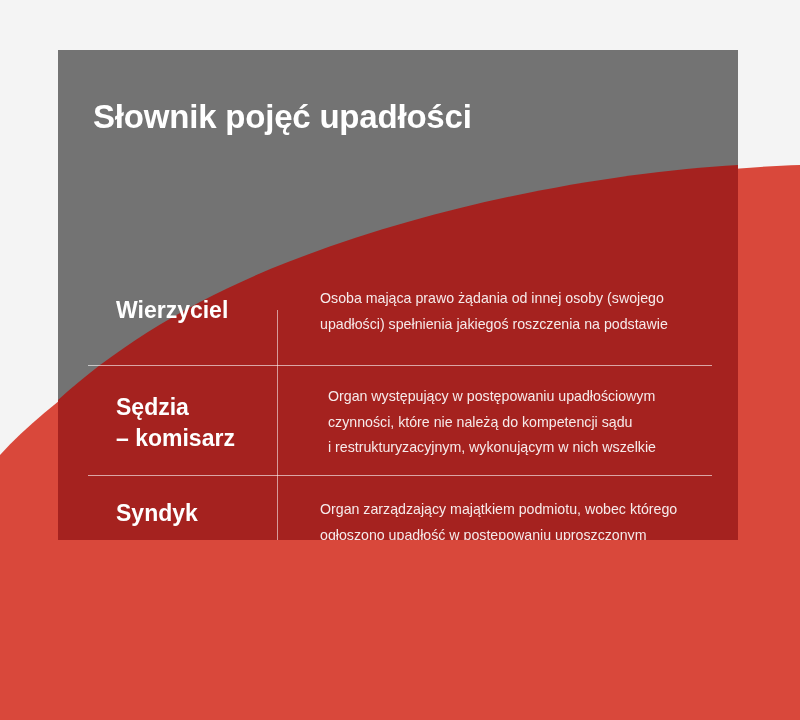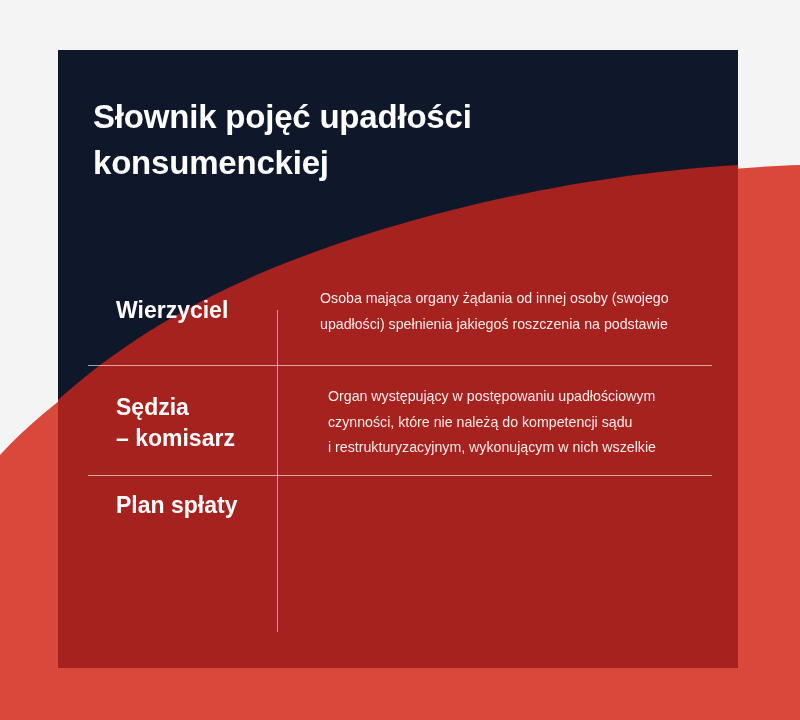--- a/index.html
+++ b/index.html
@@ -32,22 +32,22 @@
     z-index: 1;
     pointer-events: none;
   }
 
   
   .card {
     position: absolute;
     left: 58px;
     top: 50px;
     width: 680px;
-    height: 618px;
-    background: #0f172a;
+    height: 490px;
+    background: #737373;
     z-index: 2;
     overflow: hidden;
   }
   
   .card-overlay {
     position: absolute;
     left: 0; top: 0;
     width: 680px;
     height: 618px;
     z-index: 1;
@@ -158,32 +158,31 @@
                C 560 122, 390 150, 230 212
                C 140 247, 60 295, 0 350
                L 0 618
                L 680 618 Z" fill="#a5221f"></path>
     </svg>
 
     <div class="card-content">
 
       <div class="title">
         <span>Słownik pojęć upadłości</span><br>
-        <span>konsumenckiej</span>
       </div>
 
       <div class="glossary">
 
         <div class="divider-vert"></div>
 
         <div class="row row-1">
           <div class="term">Wierzyciel</div>
           <div class="desc">
             <div>
-              <span class="desc-line">Osoba mająca organy żądania od innej osoby (swojego</span>
+              <span class="desc-line">Osoba mająca prawo żądania od innej osoby (swojego</span>
               <span class="desc-line">upadłości) spełnienia jakiegoś roszczenia na podstawie</span>
             </div>
           </div>
         </div>
 
         <div class="row row-2">
           <div class="term">
             <div>
               <span class="desc-line">Sędzia</span>
               <span class="desc-line">– komisarz</span>
@@ -191,20 +190,29 @@
           </div>
           <div class="desc">
             <div>
               <span class="desc-line">Organ występujący w postępowaniu upadłościowym</span>
               <span class="desc-line">czynności, które nie należą do kompetencji sądu</span>
               <span class="desc-line">i restrukturyzacyjnym, wykonującym w nich wszelkie</span>
             </div>
           </div>
         </div>
 
+        <div class="row row-3">
+          <div class="term">Syndyk</div>
+          <div class="desc">
+            <div>
+              <span class="desc-line">Organ zarządzający majątkiem podmiotu, wobec którego</span>
+              <span class="desc-line">ogłoszono upadłość w postępowaniu uproszczonym</span>
+            </div>
+          </div>
+        </div>
 
         <div class="row row-4">
           <div class="term">Plan spłaty</div>
         </div>
 
       </div>
 
     </div>
   </div>
 </div>

